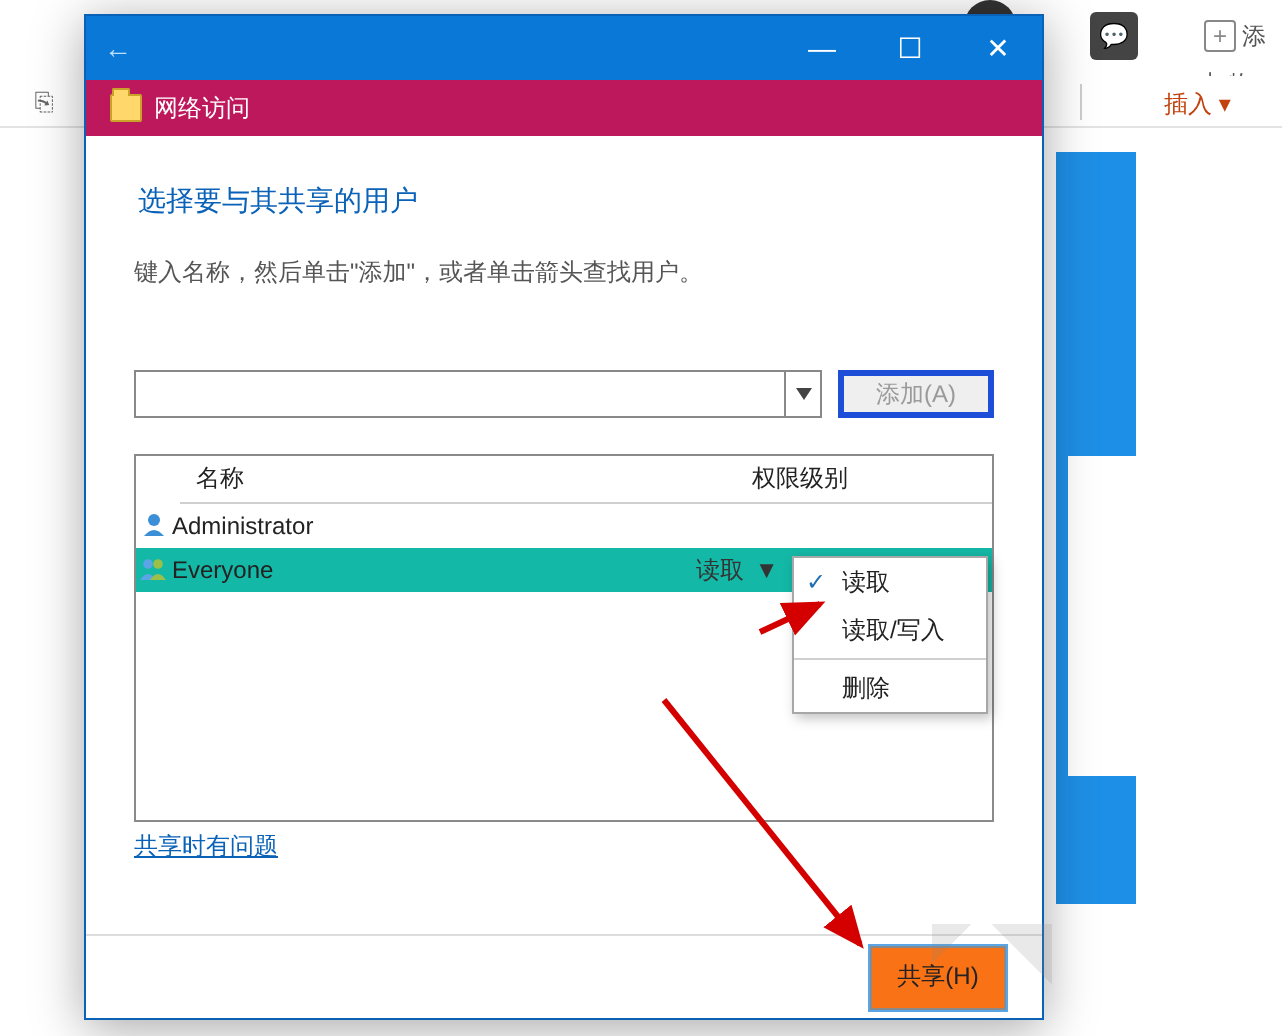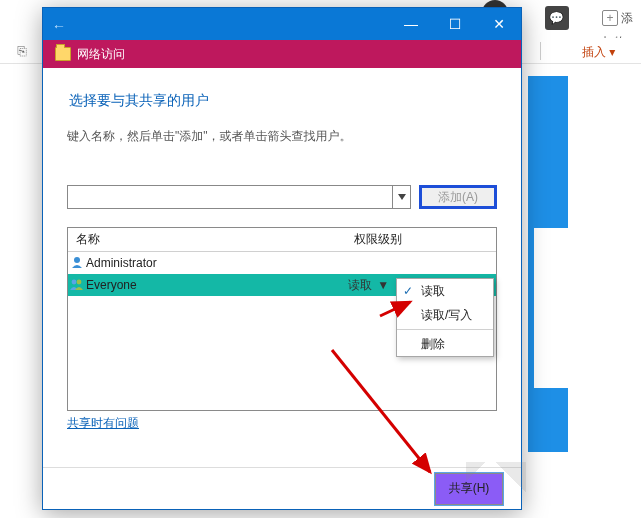--- a/index.html
+++ b/index.html
@@ -27,33 +27,33 @@
   .headerbar .foldericon:before{ content:""; position:absolute; top:-4px; left:0; width:7px; height:3px; background:#ffd76a; border:1px solid #c9a227; border-bottom:none; border-radius:1px 1px 0 0;}
   .body { position:absolute; top:60px; left:0; right:0; bottom:0; padding:20px 24px 16px 24px; }
   .heading { color:#0a62b8; font-size:14px; margin:4px 0 18px 2px; }
   .instr { color:#555; margin-bottom:40px; }
   .addrow { display:flex; gap:8px; align-items:stretch; margin-bottom:18px;}
   .combo { flex:1; height:24px; border:1px solid #888; background:#fff; display:flex; }
   .combo input { flex:1; border:none; outline:none; padding:0 6px; font-size:12px;}
   .combo .drop { width:18px; border-left:1px solid #888; display:flex; align-items:center; justify-content:center; color:#444; }
   .addbtn { width:78px; border:3px solid #1d4ed8; background:#efefef; color:#9a9a9a; font-size:12px; display:flex; align-items:center; justify-content:center;}
   .listwrap { border:1px solid #8a8a8a; height:184px; overflow:hidden; }
-  .listhdr { display:flex; height:24px; align-items:center; border-bottom:1px solid #d0d0d0; font-size:12px; color:#222; }
+  .listhdr { display:flex; height:24px; align-items:center; border-bottom:1px solid #d0d0d0; font-size:12px; color:#222;margin-left:22px; }
   .colname { width:280px; padding-left:8px; }
   .colperm { flex:1; padding-left:6px; }
   .listrow { display:flex; height:22px; align-items:center; font-size:12px; }
   .listrow .ic { width:18px; text-align:center;}
   .listrow .nm { width:262px; }
   .listrow .perm { flex:1; display:flex; align-items:center; gap:4px;}
   .listrow.sel { background:#14b8a6; }
   .permdrop { color:#333; }
   .permdrop .tri { margin-left:2px; color:#333; }
   .troubleshoot { color:#0a62b8; text-decoration:underline; margin-top:4px; display:inline-block; }
   .footer { position:absolute; left:0; right:0; bottom:0; height:42px; border-top:1px solid #ddd; display:flex; align-items:center; justify-content:flex-end; padding-right:18px; gap:8px; }
-  .btn { min-width:68px; height:24px; border:1px solid #8a8a8a; background:#8b5cf6; font-size:12px; display:flex; align-items:center; justify-content:center; padding:15px 10px;}
+  .btn { min-width:68px; height:24px; border:1px solid #8a8a8a; background:#f97316; font-size:12px; display:flex; align-items:center; justify-content:center; padding:15px 10px;}
   .btn.primary { box-shadow:0 0 0 1px #5aa5e6; }
 
   
   .ctxmenu { position:absolute; left:396px; top:278px; width:98px; background:#fff; border:1px solid #a7a7a7; box-shadow:2px 2px 6px rgba(0,0,0,0.25); z-index:50; }
   .ctxmenu .mi { height:24px; display:flex; align-items:center; font-size:12px; padding-left:24px; position:relative;}
   .ctxmenu .mi .chk { position:absolute; left:6px; color:#1f6fb3; font-size:12px;}
   .ctxmenu .sep { height:1px; background:#d0d0d0; margin:2px 0; }
 
   
   .arrow { position:absolute; pointer-events:none; z-index:60;}

